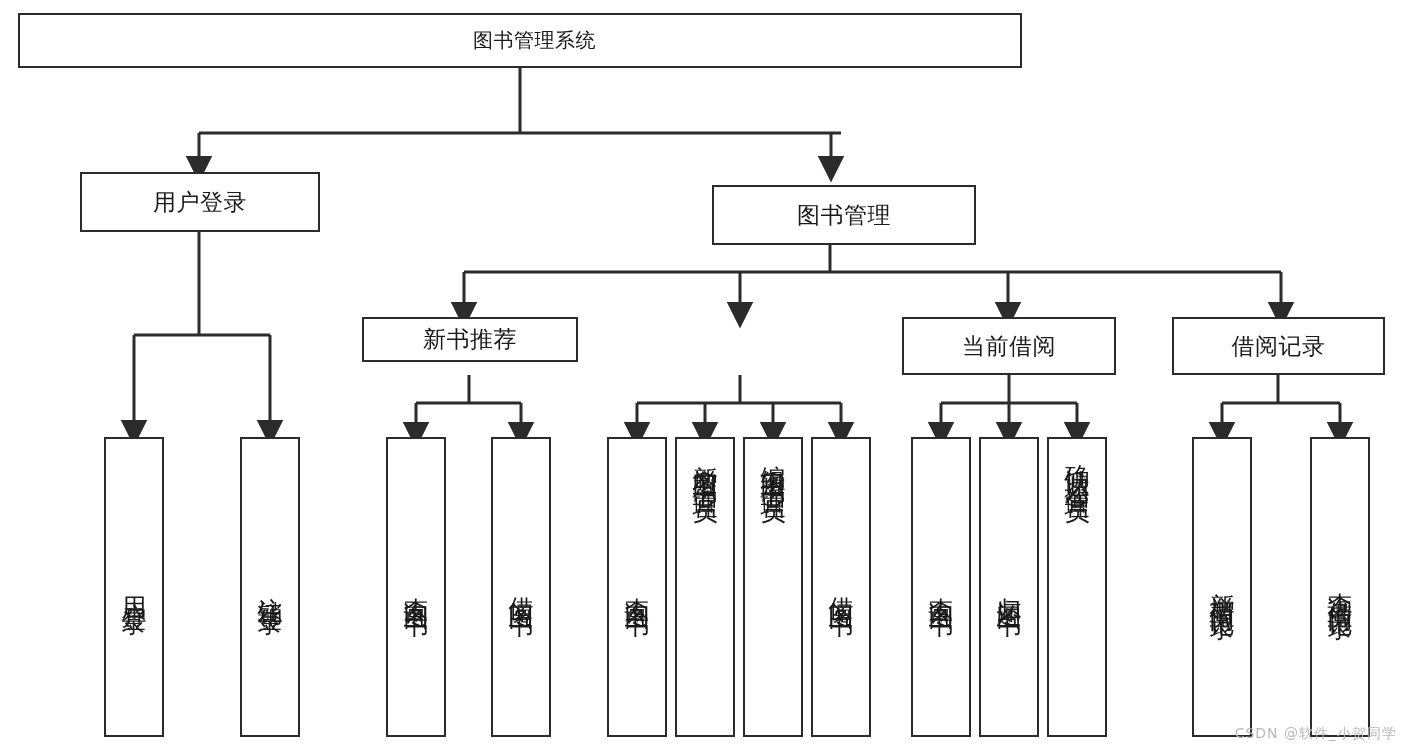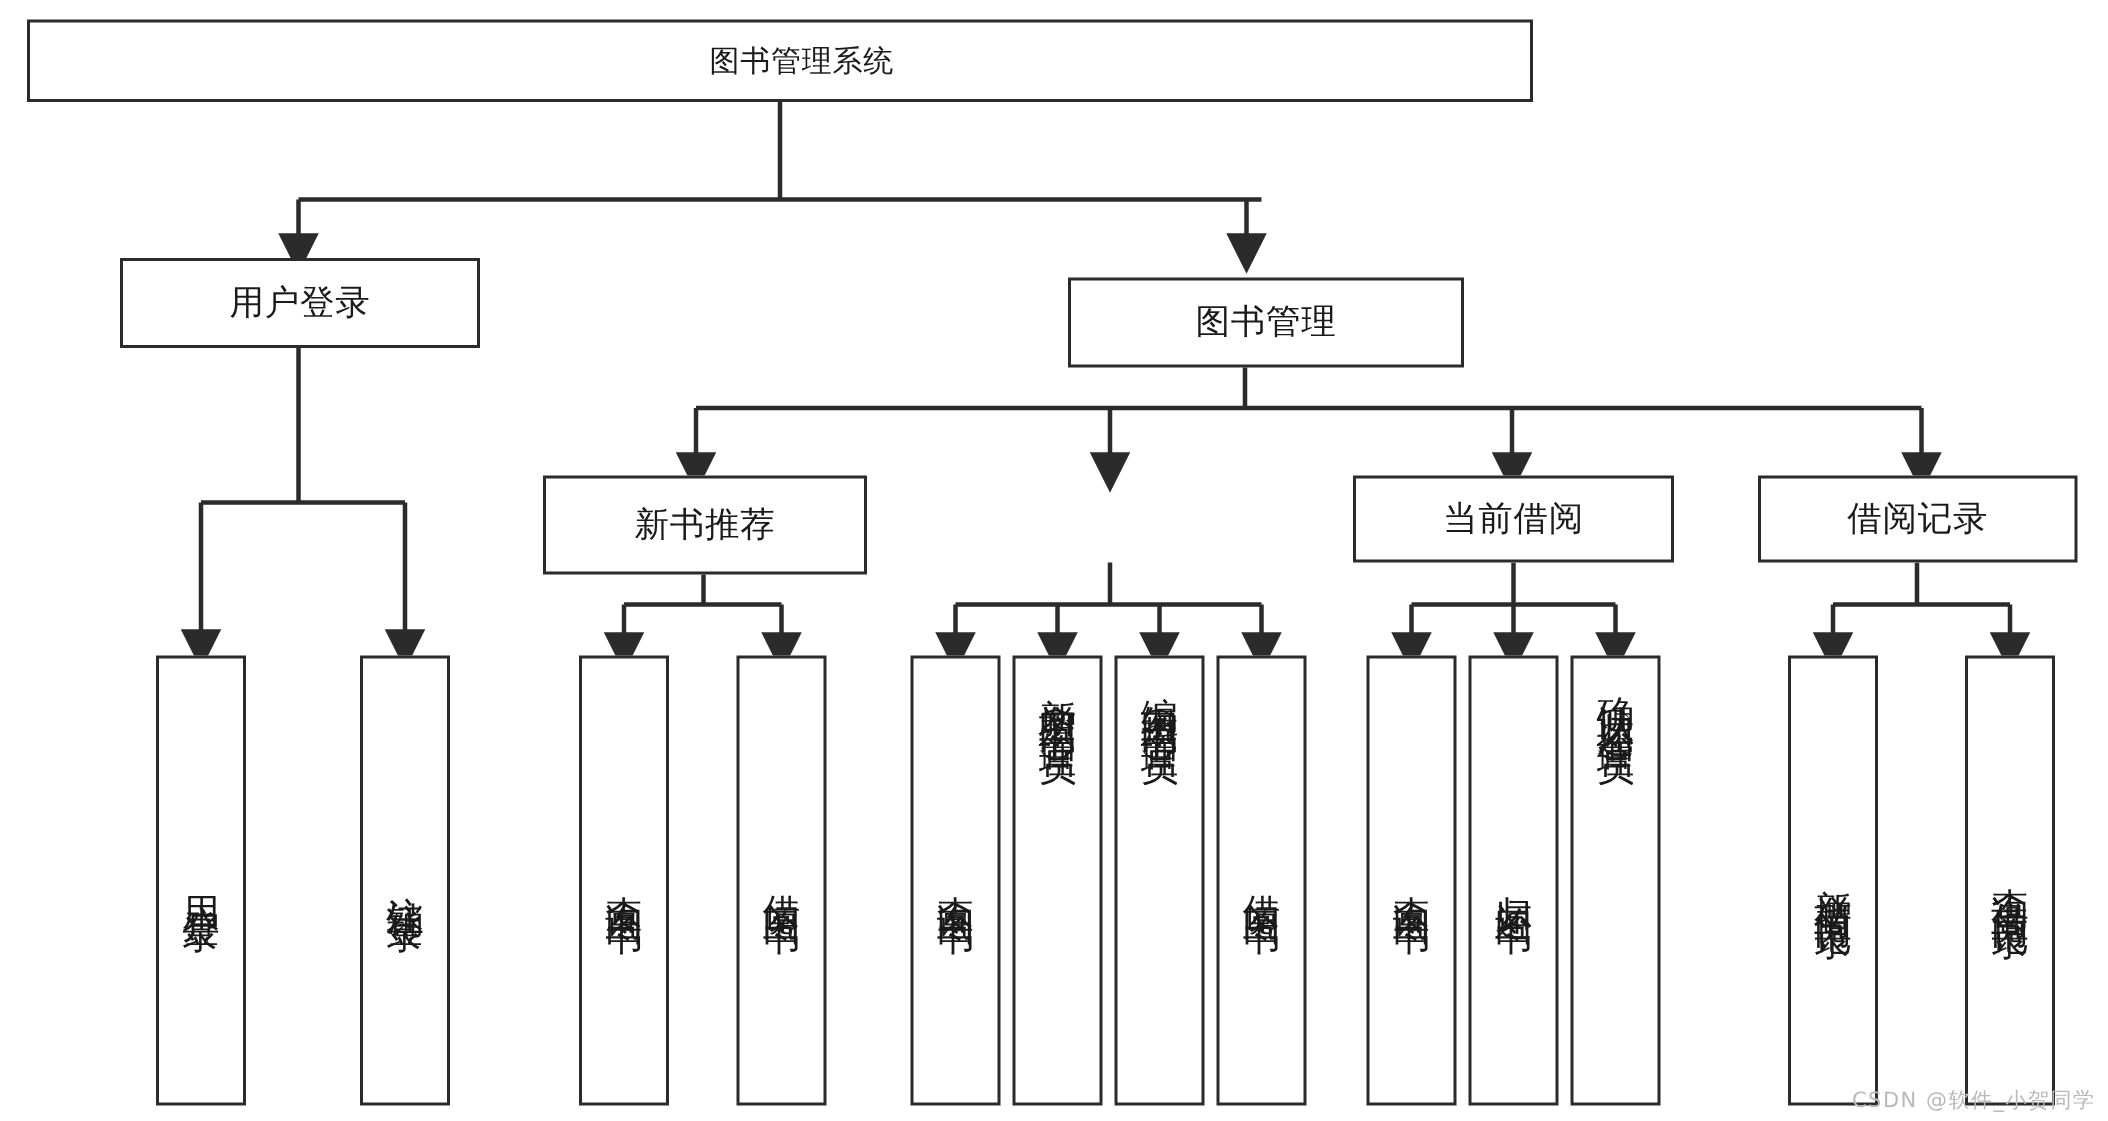--- a/index.html
+++ b/index.html
@@ -143,21 +143,21 @@
   </div>
 
   <div class="node horiz" style="left:80px; top:172px; width:240px; height:60px;">
     <span class="node-label">用户登录</span>
   </div>
 
   <div class="node horiz" style="left:712px; top:160px; width:264px; height:60px;margin-top:25px;">
     <span class="node-label">图书管理</span>
   </div>
 
-  <div class="node horiz" style="left:362px; top:317px; width:216px; height:66px;">
+  <div class="node horiz" style="left:362px; top:317px; width:216px; height:45px;">
     <span class="node-label">新书推荐</span>
   </div>
 
 
   <div class="node horiz" style="left:1172px; top:317px; width:213px; height:58px;">
     <span class="node-label">借阅记录</span>
   </div>
 
   <div class="node horiz" style="left:902px; top:317px; width:214px; height:58px;">
     <span class="node-label">当前借阅</span>

